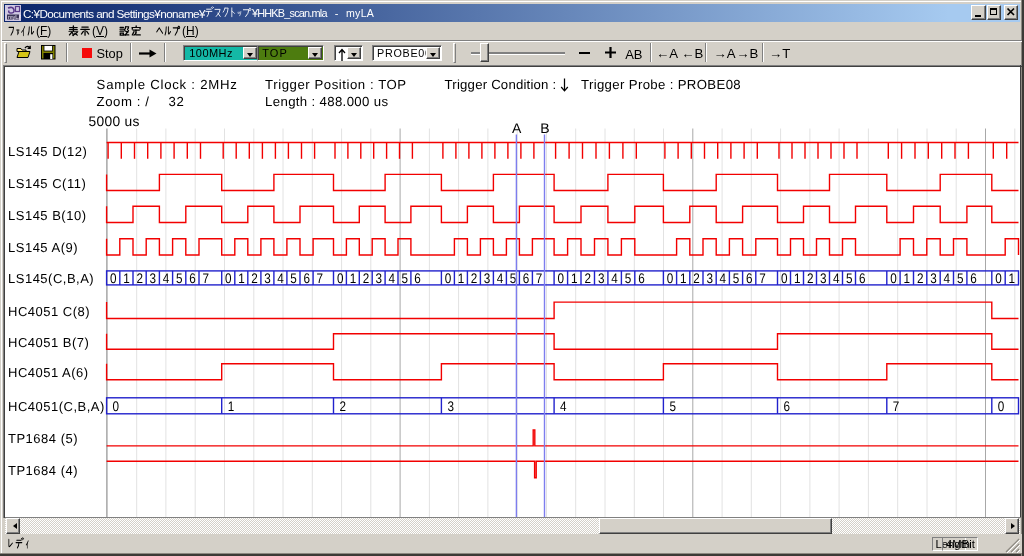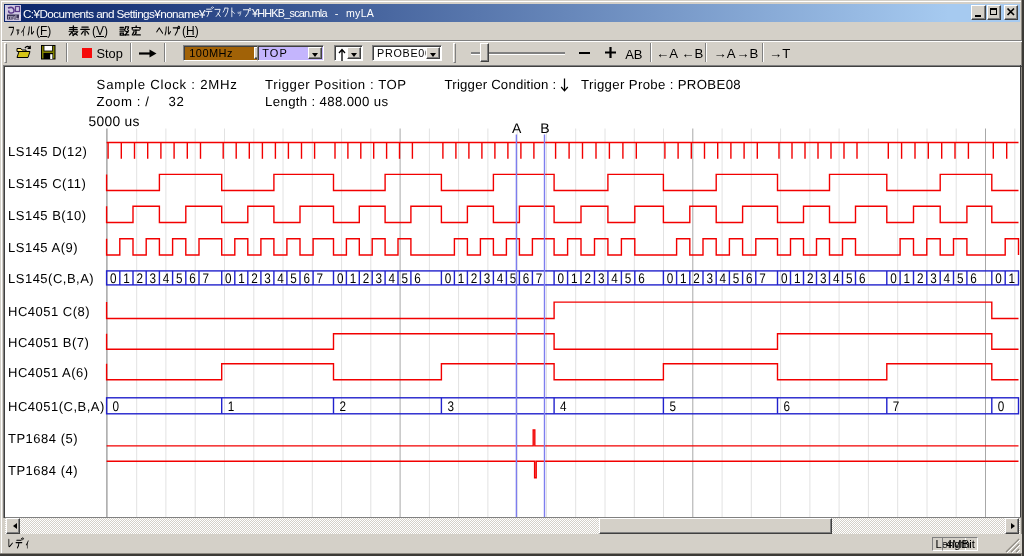--- a/index.html
+++ b/index.html
@@ -150,27 +150,27 @@
     <div style="position:absolute;left:81.9px;top:47.8px;width:10.4px;height:10.6px;background:#f60b0b"></div>
     <div class="t" style="left:96.5px;top:46px;font-size:12.8px">Stop</div>
     <div style="position:absolute;left:130px;top:43px;width:1px;height:19px;background:#808080"></div>
     <div style="position:absolute;left:131px;top:43px;width:1px;height:19px;background:#ffffff"></div>
     <svg style="position:absolute;left:139px;top:47.5px" width="19" height="11">
       <path d="M0,5.5 H12" stroke="#000" stroke-width="2.2"></path>
       <path d="M10.5,1.5 L17.5,5.5 L10.5,9.5 z" fill="#000"></path>
     </svg>
     <div style="position:absolute;left:163.5px;top:43px;width:1px;height:19px;background:#808080"></div>
     <div style="position:absolute;left:164.5px;top:43px;width:1px;height:19px;background:#ffffff"></div>
-    <div style="position:absolute;left:182.8px;top:44.5px;width:87px;height:16.5px;background:#a16207;border:1px solid #808080;border-right-color:#ffffff;border-bottom-color:#ffffff;box-shadow:inset 1px 1px 0 #404040">
+    <div style="position:absolute;left:182.8px;top:44.5px;width:76px;height:16.5px;background:#14b8a6;border:1px solid #808080;border-right-color:#ffffff;border-bottom-color:#ffffff;box-shadow:inset 1px 1px 0 #404040">
       <div style="position:absolute;left:5.5px;top:1.5px;font-size:11px;letter-spacing:0.45px">100MHz</div>
       <div style="position:absolute;right:1px;top:1px;width:14px;height:12.5px;background:#d4d0c8;border:1px solid #ffffff;border-right-color:#404040;border-bottom-color:#404040;box-shadow:inset -1px -1px 0 #808080">
         <div style="position:absolute;left:3px;top:5px;width:0;height:0;border:3.5px solid transparent;border-top:4px solid #000"></div>
       </div>
     </div>
-    <div style="position:absolute;left:256.7px;top:44.5px;width:67px;height:16.5px;background:#c4b5fd;border:1px solid #808080;border-right-color:#ffffff;border-bottom-color:#ffffff;box-shadow:inset 1px 1px 0 #404040">
+    <div style="position:absolute;left:256.7px;top:44.5px;width:67px;height:16.5px;background:#4d7c0f;border:1px solid #808080;border-right-color:#ffffff;border-bottom-color:#ffffff;box-shadow:inset 1px 1px 0 #404040">
       <div style="position:absolute;left:4.5px;top:1.5px;font-size:11px;letter-spacing:1.1px">TOP</div>
       <div style="position:absolute;right:1px;top:1px;width:14px;height:12.5px;background:#d4d0c8;border:1px solid #ffffff;border-right-color:#404040;border-bottom-color:#404040;box-shadow:inset -1px -1px 0 #808080">
         <div style="position:absolute;left:3px;top:5px;width:0;height:0;border:3.5px solid transparent;border-top:4px solid #000"></div>
       </div>
     </div>
     <div style="position:absolute;left:333.6px;top:44.5px;width:29px;height:16.5px;background:#fff;border:1px solid #808080;border-right-color:#ffffff;border-bottom-color:#ffffff;box-shadow:inset 1px 1px 0 #404040">
       <div style="position:absolute;left:3.2px;top:1.5px;font-size:11px;letter-spacing:0.3px">
         <svg width="8" height="13" style="display:block;margin-top:0.5px">
           <path d="M4,13 V2 M1,5 L4,1.5 L7,5" stroke="#000" stroke-width="1.3" fill="none"></path>
         </svg>

